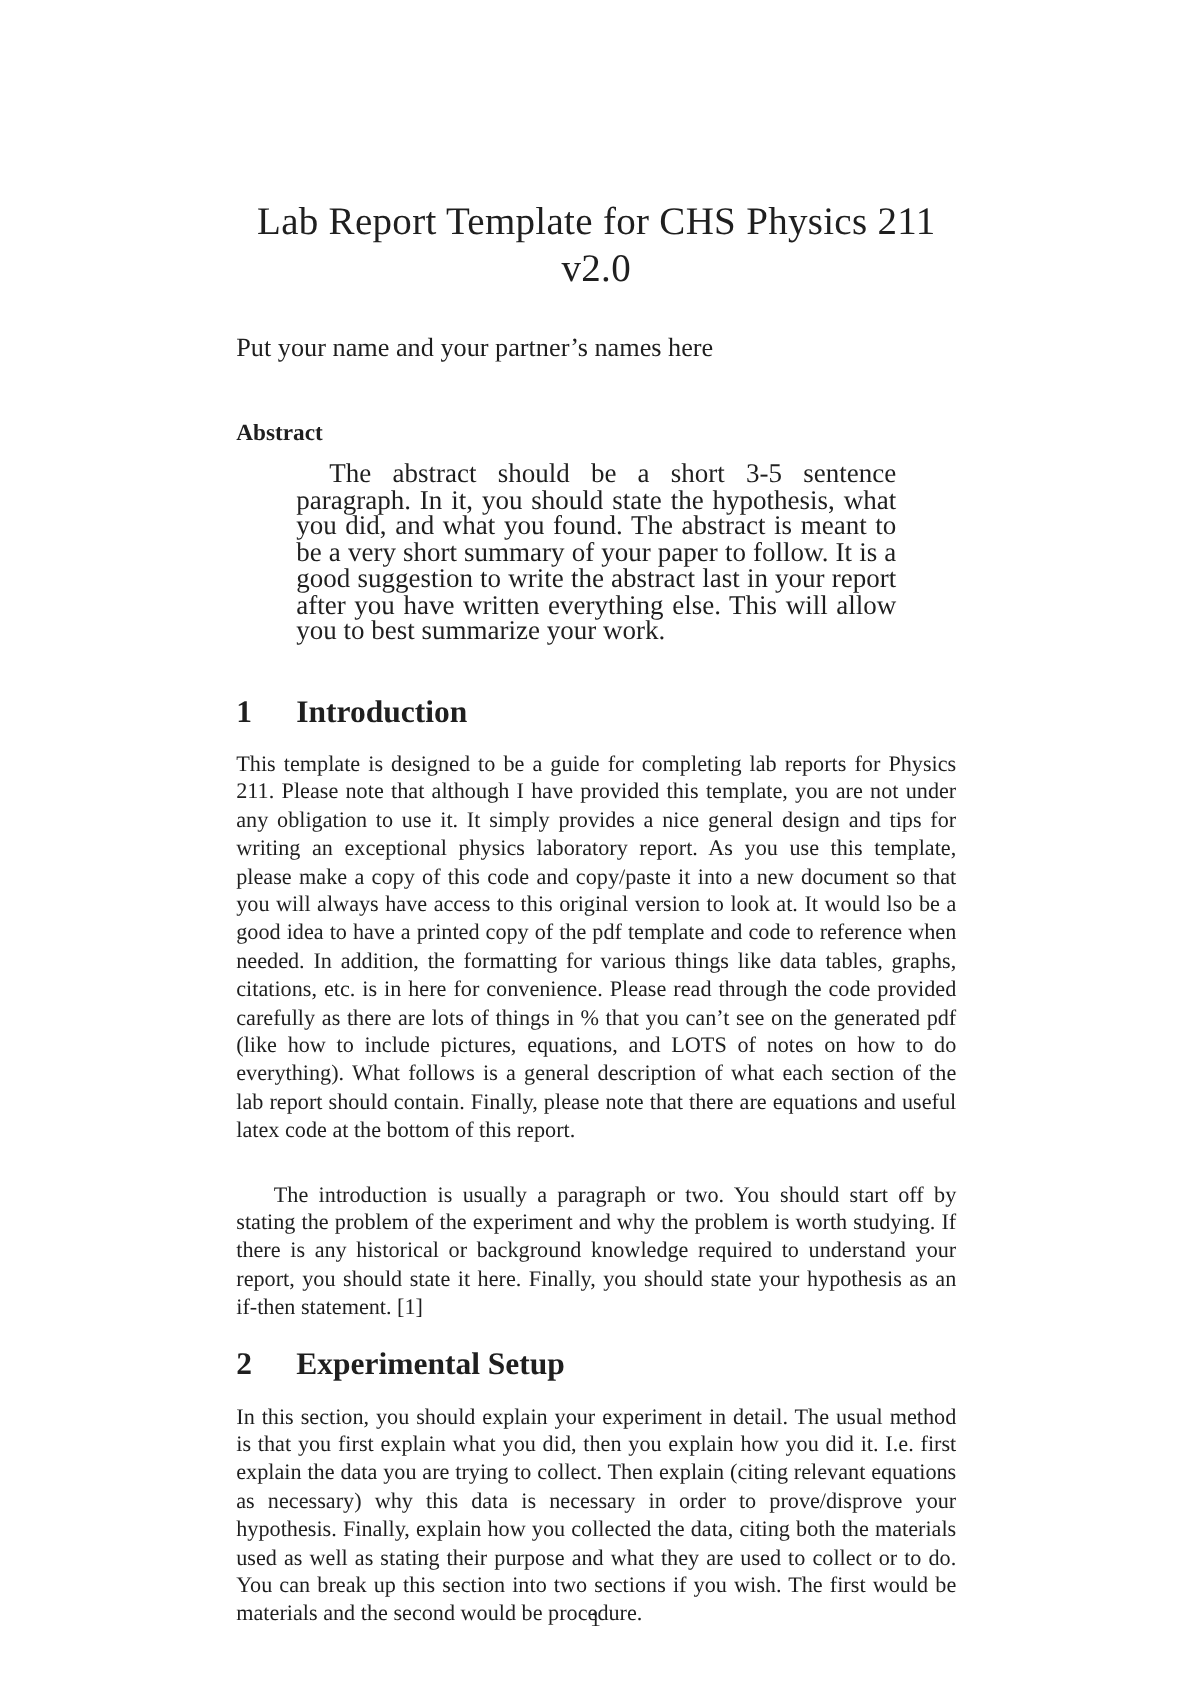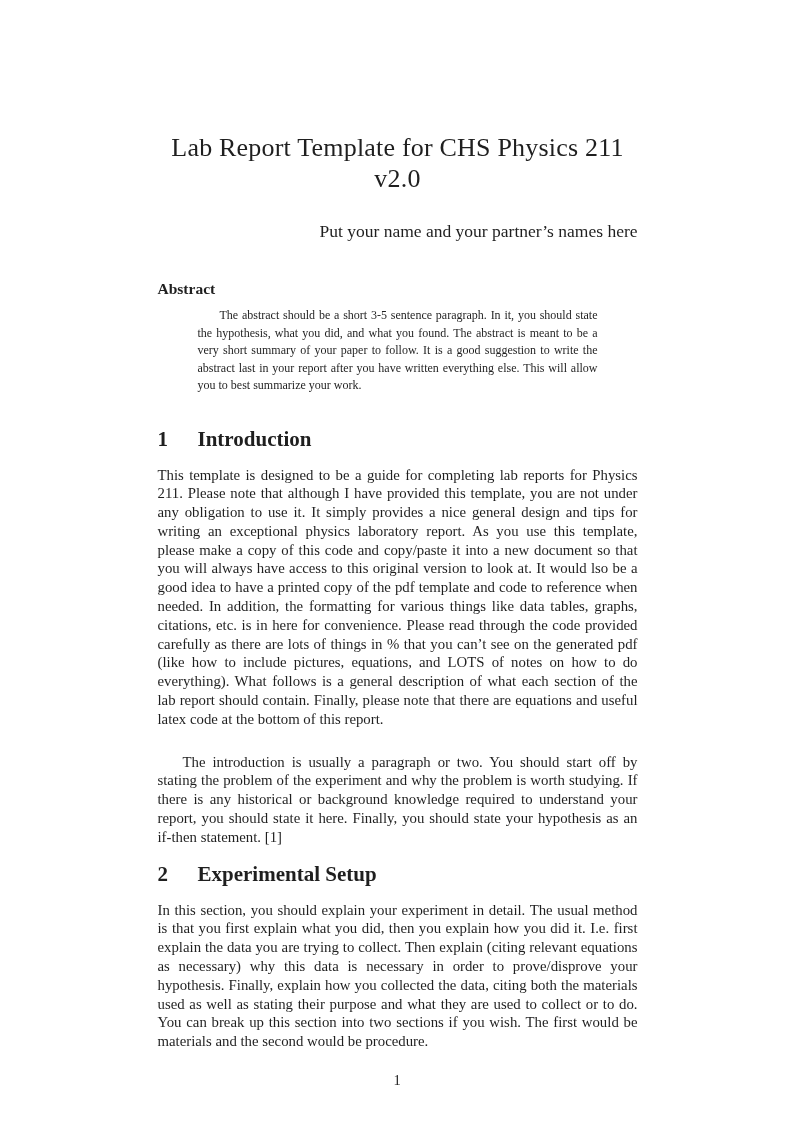--- a/index.html
+++ b/index.html
@@ -26,38 +26,38 @@
     font-size: 26px;
     line-height: 31px;
     font-weight: 400;
     text-align: center;
     letter-spacing: 0.2px;
   }
   .author-line {
     margin-top: 26px;
     font-size: 17.5px;
     line-height: 22px;
-    text-align: right;
+    text-align: left;
   }
   .date-line {
     margin-top: 15px;
     font-size: 17.5px;
     line-height: 22px;
     text-align: center;
   }
   .abstract-heading {
     margin-top: 37px;
     font-size: 15.5px;
     line-height: 19px;
     font-weight: 700;
     text-align: left;
   }
   .abstract-body {
     margin: 9px 40px 0 40px;
-    font-size: 12px;
+    font-size: 18px;
     line-height: 17.5px;
     text-align: justify;
     text-indent: 22px;
   }
   .sec-heading {
     margin: 32px 0 0 0;
     font-size: 21px;
     line-height: 25px;
     font-weight: 700;
   }

